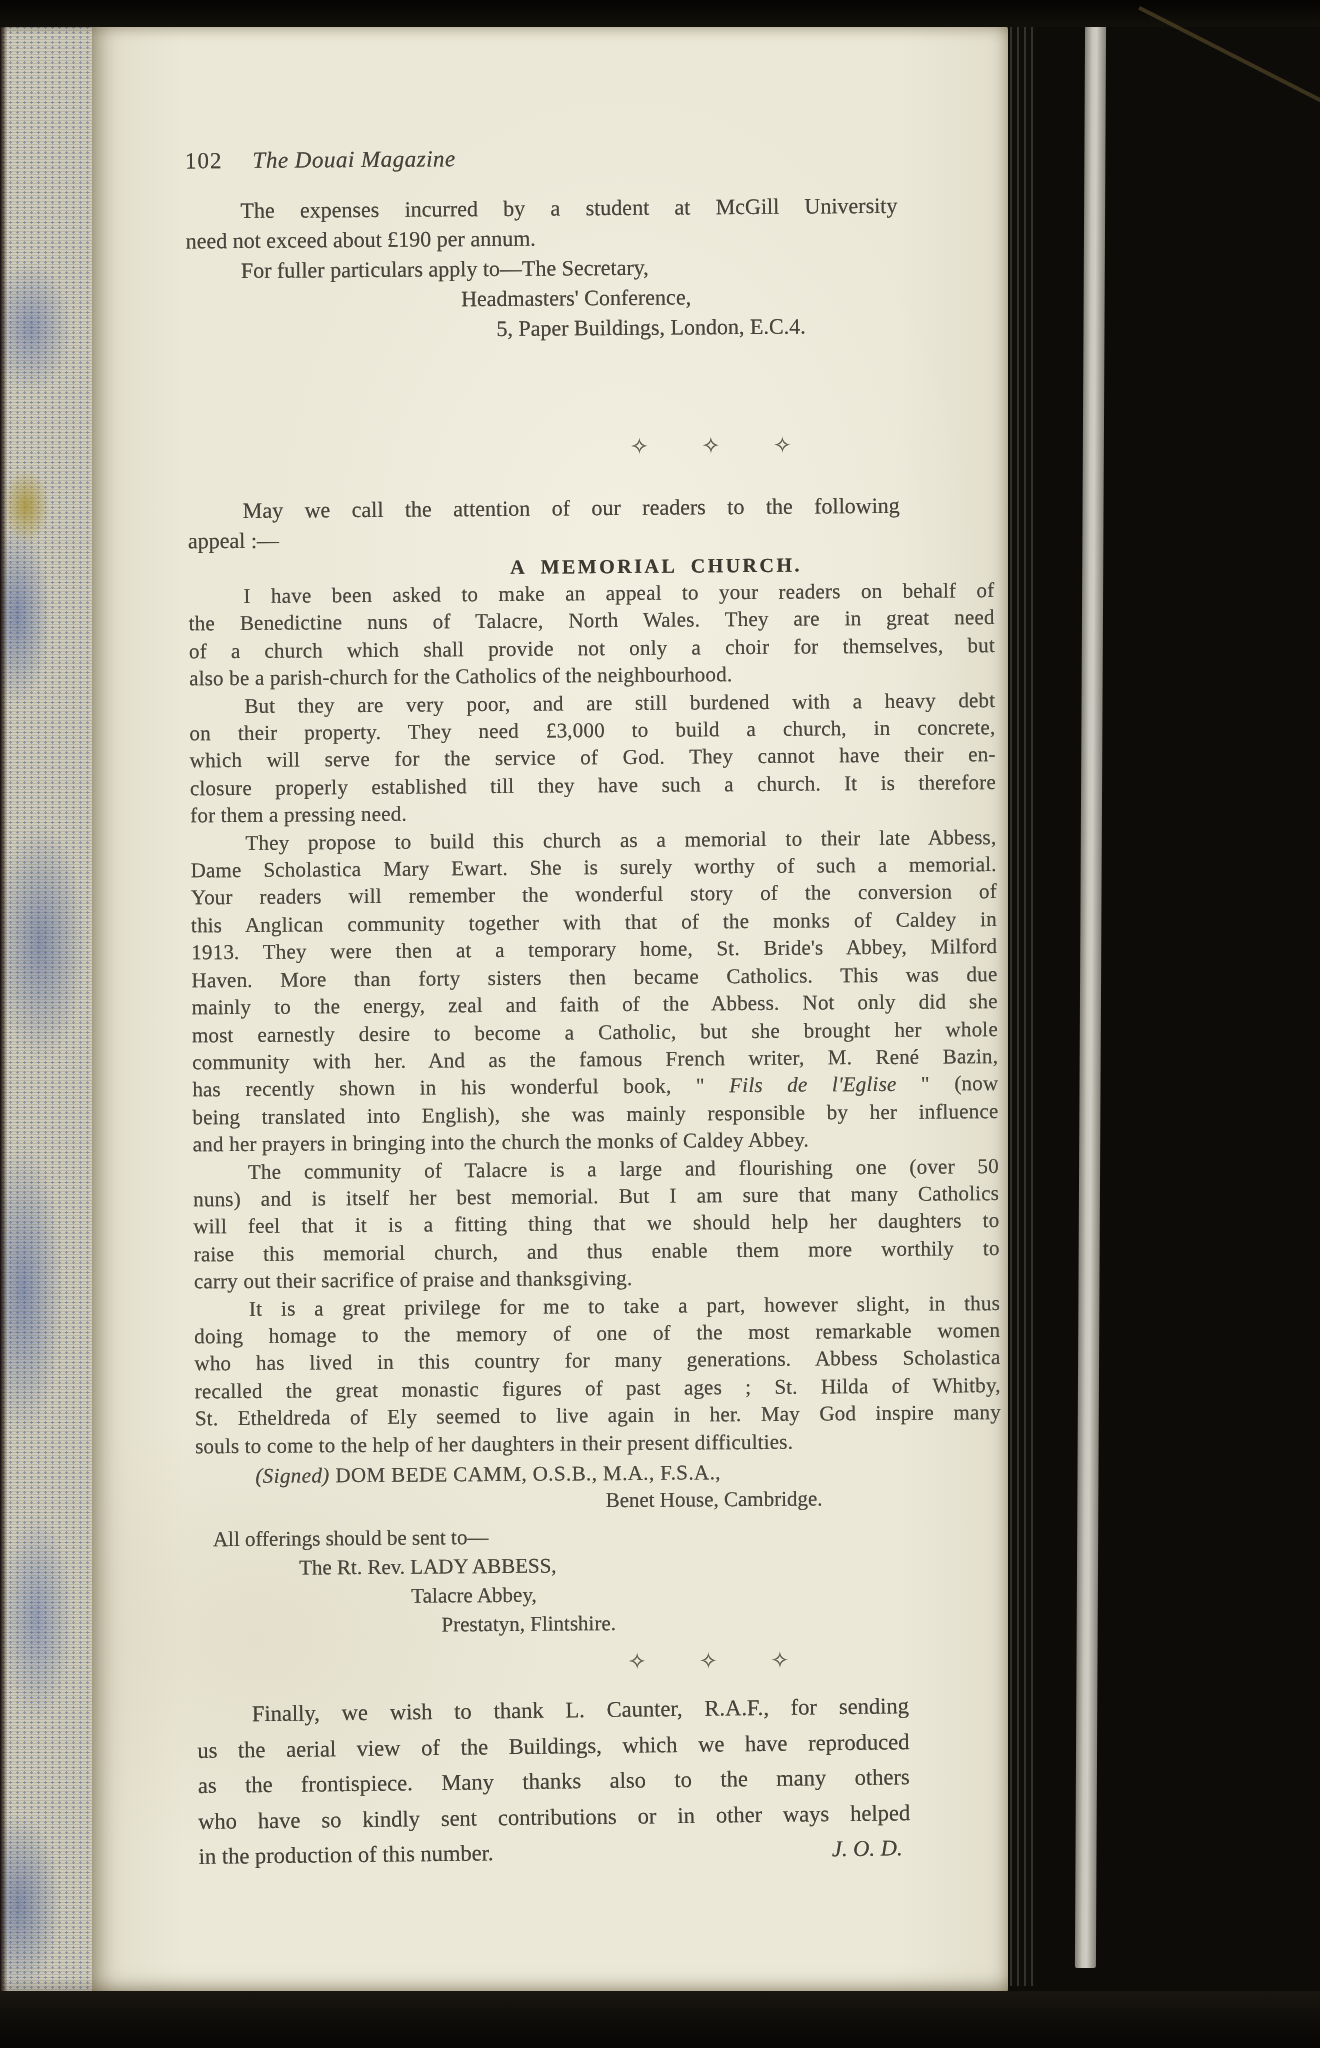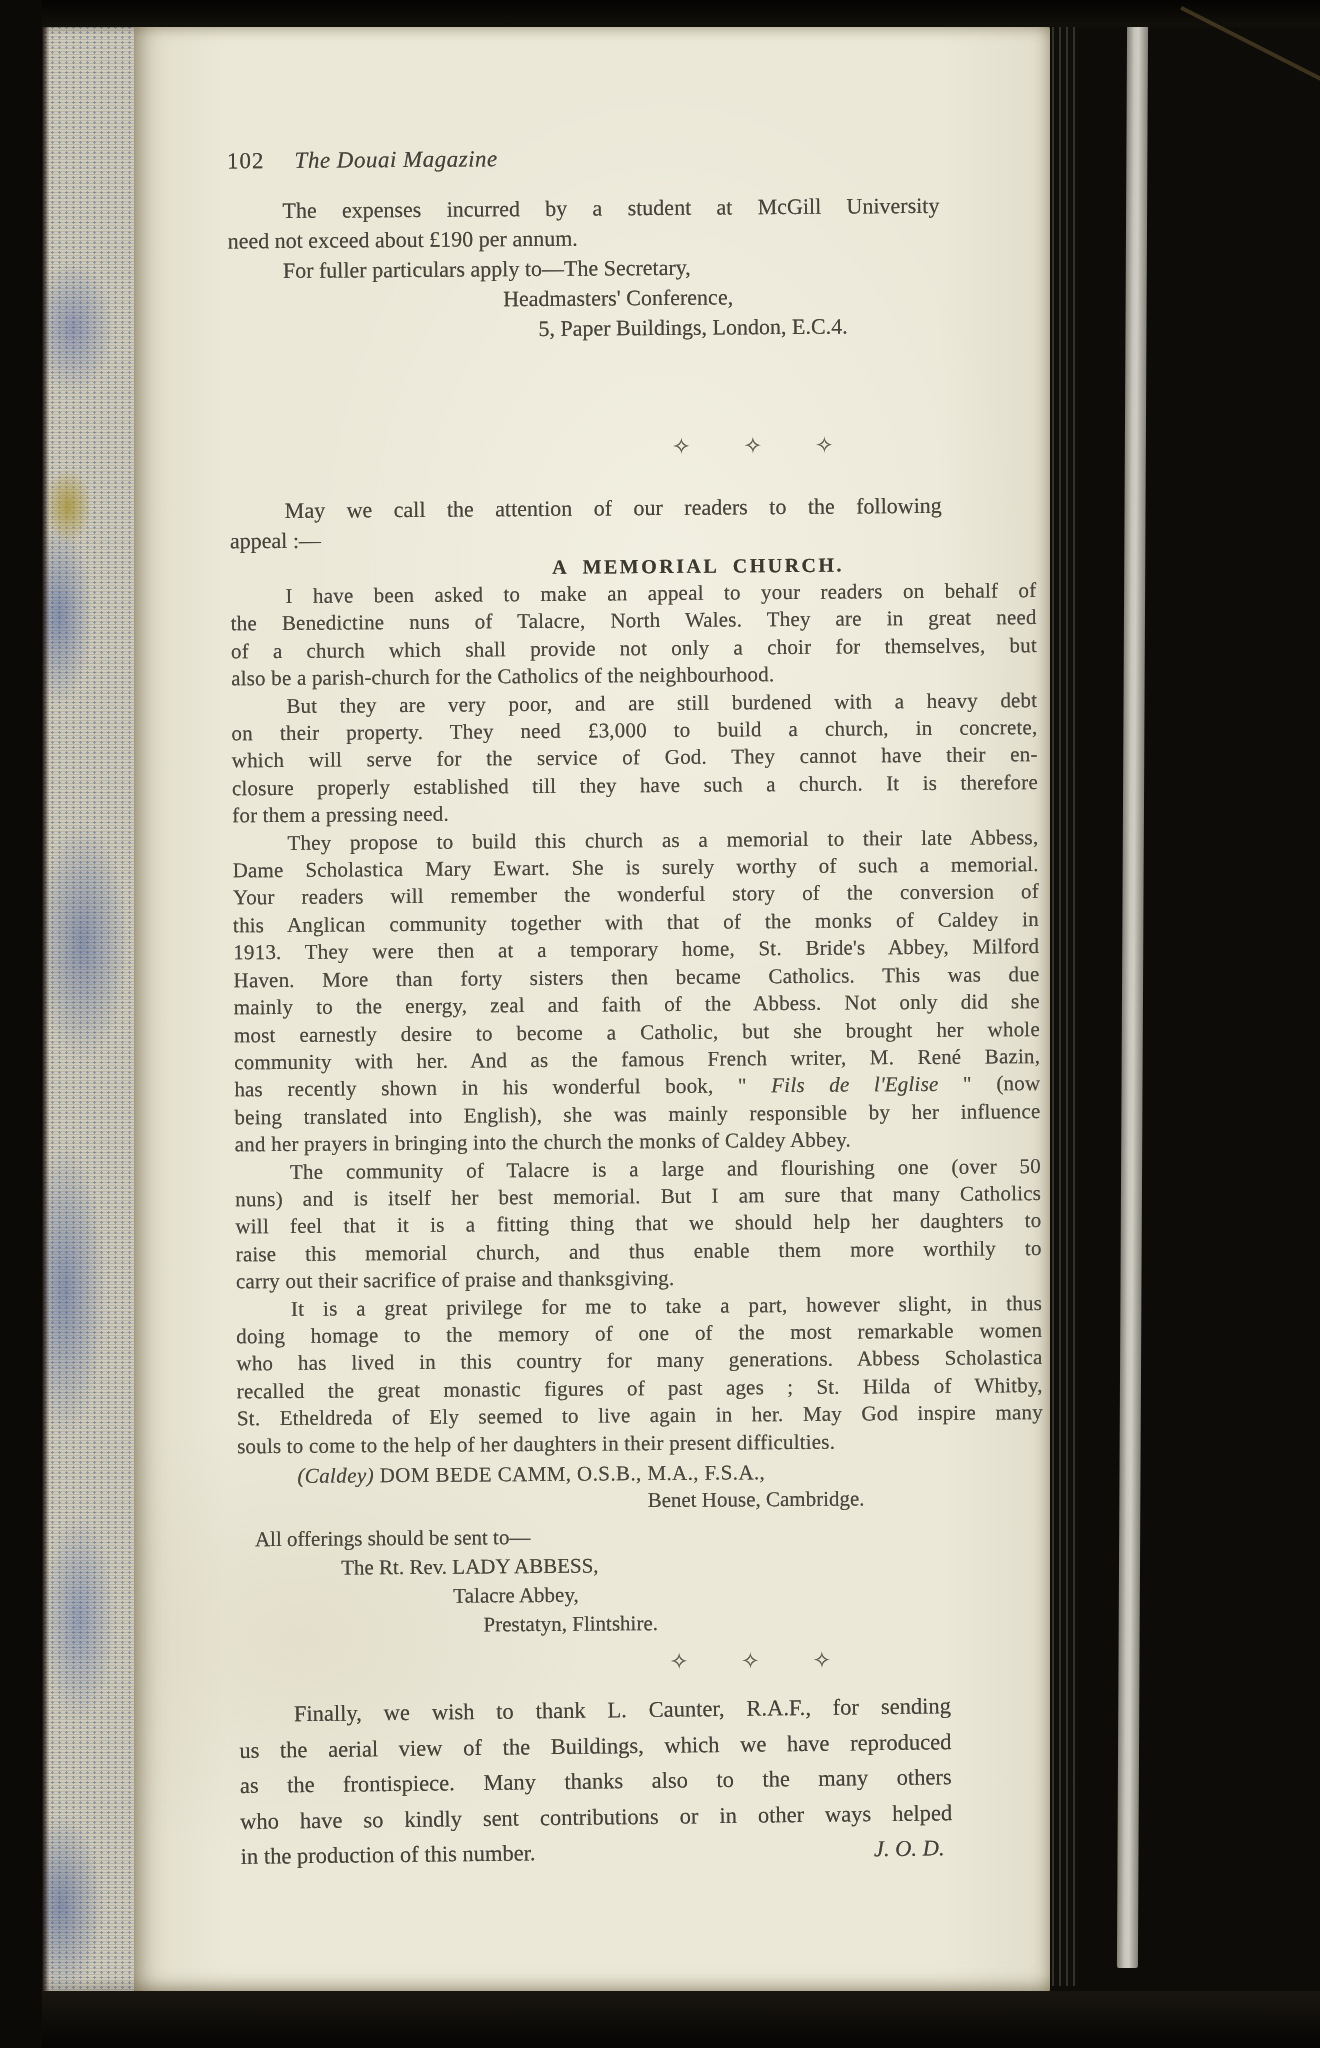--- a/index.html
+++ b/index.html
@@ -1,18 +1,18 @@
 <!DOCTYPE html>
 <html><head>
 <meta charset="utf-8">
 <style>
   html,body{margin:0;padding:0;background:#0b0a07;}
   body{width:1320px;height:2048px;overflow:hidden;position:relative;
        font-family:"Liberation Serif", serif;}
-  .scene{position:absolute;inset:0;margin-left:42px;}
+  .scene{position:absolute;inset:0;}
 
   
   .cover-top{position:absolute;left:0;top:0;width:100%;height:27px;
     background:linear-gradient(to bottom,#050403,#12100a);z-index:6;}
   .cover-bottom{position:absolute;left:0;top:1991px;width:100%;height:57px;
     background:linear-gradient(to bottom,#191610,#060504);z-index:6;}
   .right-dark{position:absolute;left:1008px;top:0;width:312px;height:100%;
     background:#0d0c09;z-index:2;}
   .cover-diag{position:absolute;left:1140px;top:6px;width:230px;height:4px;
     background:#67552f;opacity:.55;transform:rotate(27deg);transform-origin:left top;z-index:7;}
@@ -174,21 +174,21 @@
         <div class="bl">carry out their sacrifice of praise and thanksgiving.</div>
 
         <div class="bl j ind">It is a great privilege for me to take a part, however slight, in thus</div>
         <div class="bl j">doing homage to the memory of one of the most remarkable women</div>
         <div class="bl j">who has lived in this country for many generations.  Abbess Scholastica</div>
         <div class="bl j">recalled the great monastic figures of past ages ;  St. Hilda of Whitby,</div>
         <div class="bl j">St. Etheldreda of Ely seemed to live again in her.  May God inspire many</div>
         <div class="bl">souls to come to the help of her daughters in their present difficulties.</div>
       </div>
 
-      <div class="sig-name"><span class="it">(Caldey)</span><span> DOM BEDE CAMM, O.S.B., M.A., F.S.A.,</span></div>
+      <div class="sig-name"><span class="it">(Signed)</span><span> DOM BEDE CAMM, O.S.B., M.A., F.S.A.,</span></div>
       <div class="sig-addr">Benet House, Cambridge.</div>
 
       <div class="offerings">
         <div class="bl o0">All offerings should be sent to—</div>
         <div class="bl o1">The Rt. Rev. LADY ABBESS,</div>
         <div class="bl o2">Talacre Abbey,</div>
         <div class="bl o3">Prestatyn, Flintshire.</div>
       </div>
 
       <div class="sep two">

